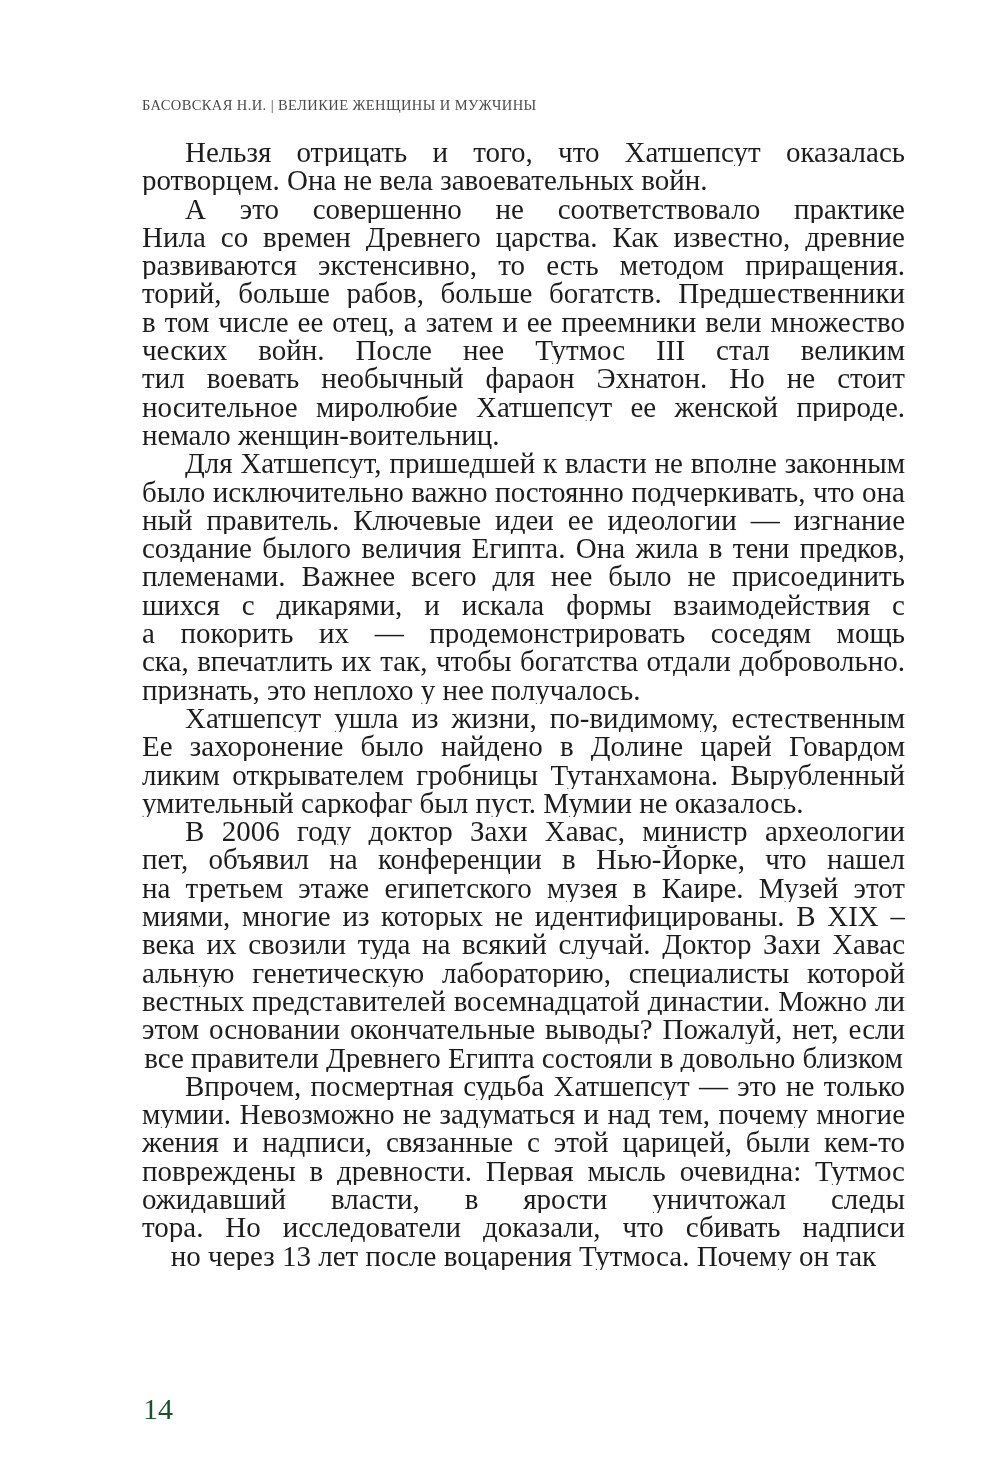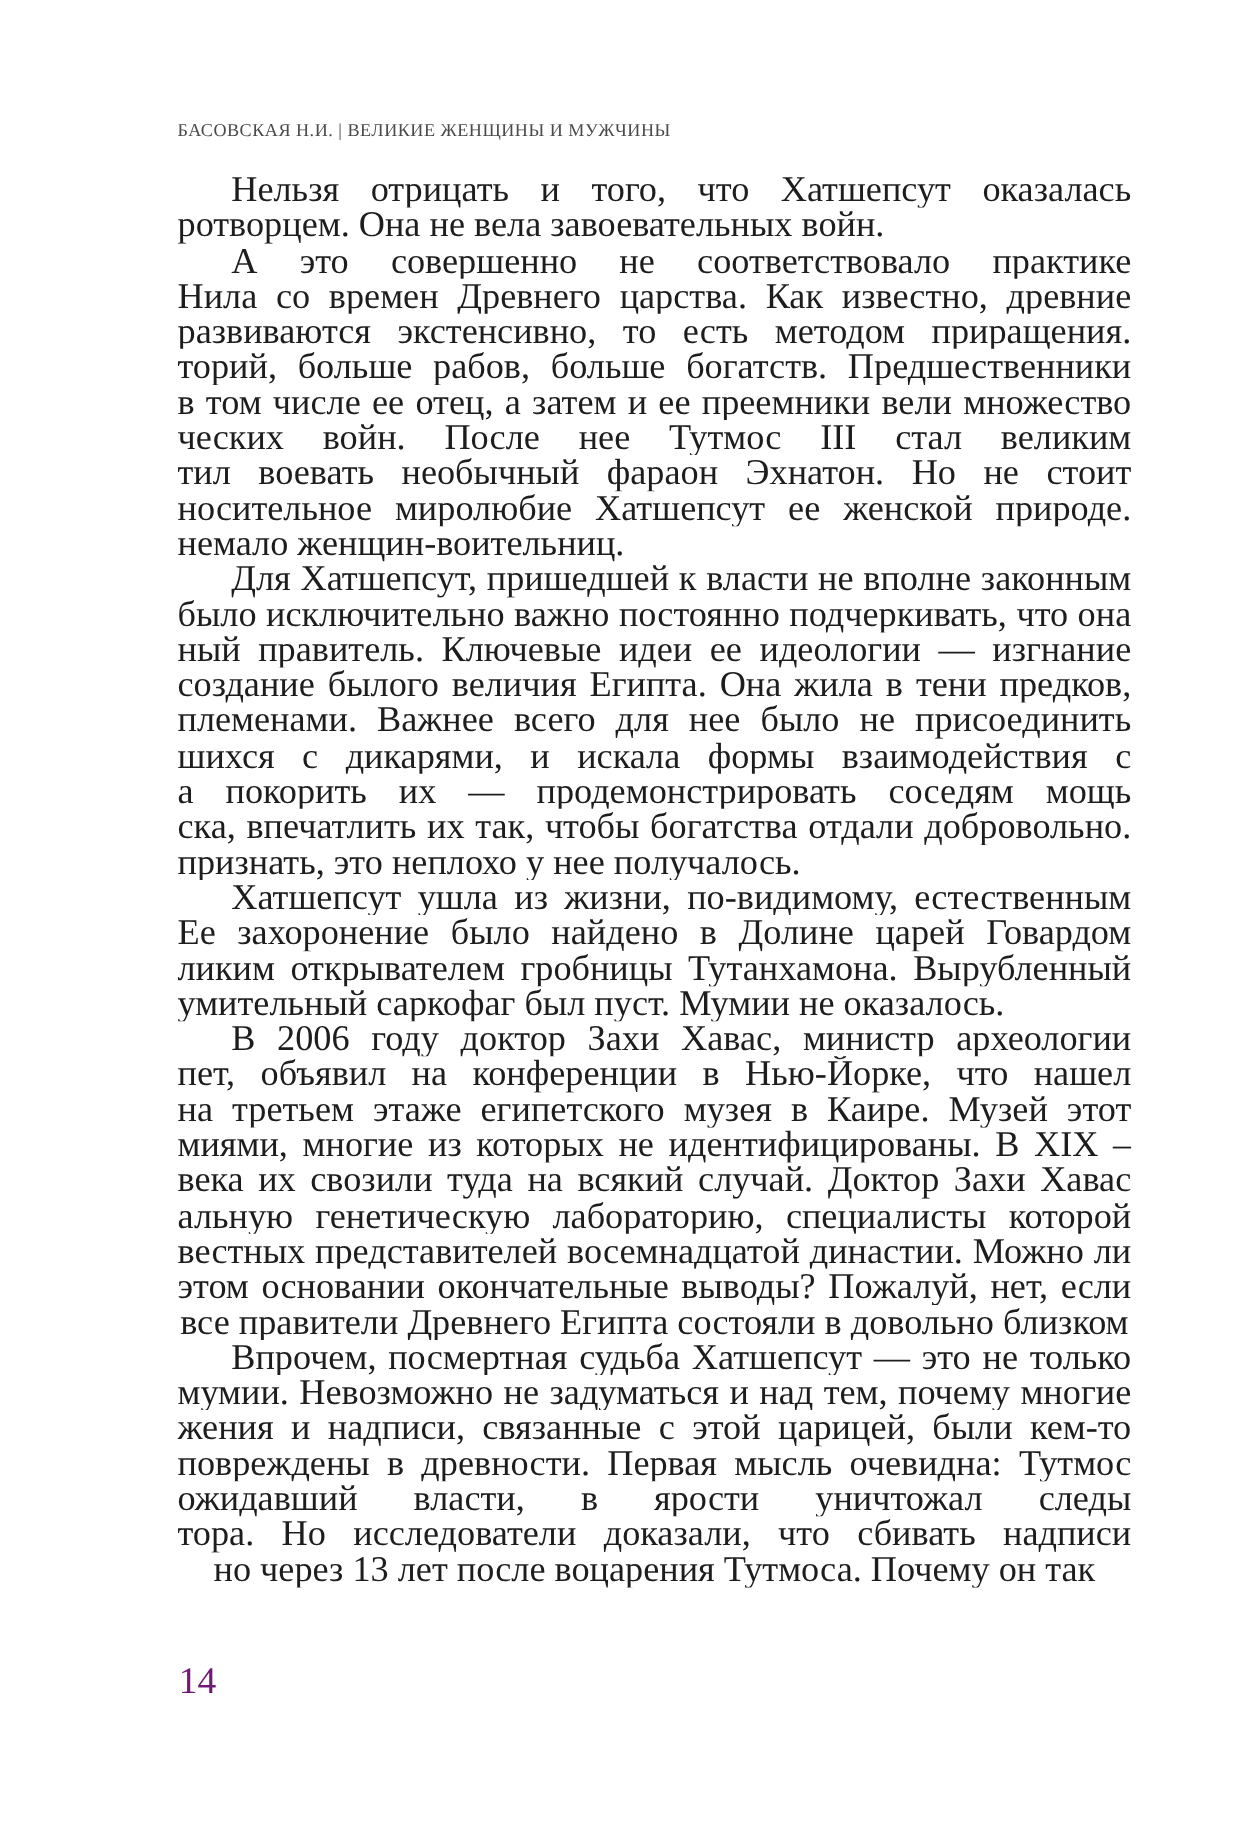--- a/index.html
+++ b/index.html
@@ -48,23 +48,23 @@
   .line.last {
     text-align: center;
     text-align-last: left;
   }
   .line.indent {
     text-indent: 43px;
   }
   .page-number {
     position: absolute;
     left: 143px;
-    top: 1328px;
+    top: 1392px;
     font-size: 30px;
-    color: #701a75;
+    color: #14532d;
   }
 </style>
 </head>
 <body>
 
 <div class="book-page">
   <div class="running-head">БАСОВСКАЯ Н.И. | ВЕЛИКИЕ ЖЕНЩИНЫ И МУЖЧИНЫ</div>
 
   <div class="text-block">
       <div class="paragraph">

